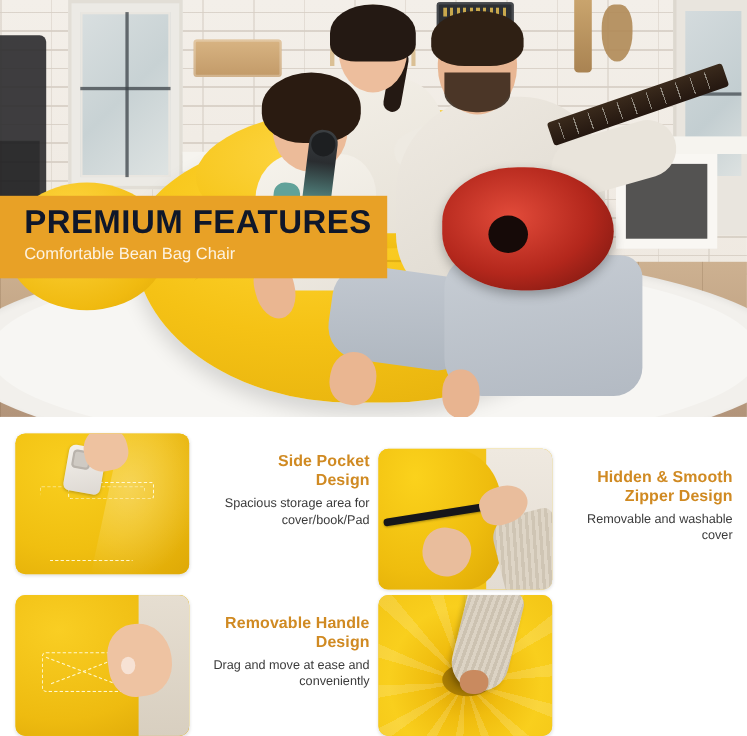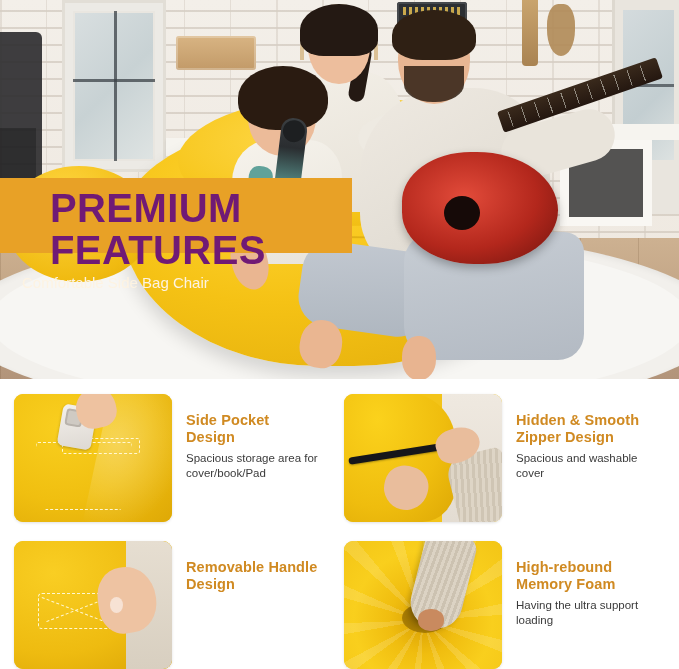--- a/index.html
+++ b/index.html
@@ -281,41 +281,41 @@
     background:#1d1f21; border-radius:50%;
   }
 
   
   .banner{
     position:absolute; left:0; top:178px; width:352px; height:75px;
     background:#e8a126;
     padding:9px 0 0 22px;
   }
   .banner .t1{
-    font-size:40px; font-weight:bold; color:#701a75;
-    letter-spacing:.4px; line-height:1.05;margin-left:28px;
+    font-size:30px; font-weight:bold; color:#0f172a;
+    letter-spacing:.4px; line-height:1.05;
   }
   .banner .t2{
     font-size:15px; color:#fdf3e2; margin-top:4px; line-height:1.1;
   }
 
   
   .logo{
     position:absolute; left:512px; top:8px; width:162px; height:62px;
   }
   .logo svg{ display:block; }
 
   
   .features{
     position:absolute; left:0; top:385px; width:679px; height:284px;
     background:#ffffff;
   }
-  .fcard{ position:absolute; width:330px; height:140px; }
+  .fcard{ position:absolute; width:330px; height:140px;text-align:right; }
   .fcard.c1{ left:8px;   top:5px; }
-  .fcard.c2{ left:338px; top:5px; }
+  .fcard.c2{ left:338px; top:19px; }
   .fcard.c3{ left:8px;   top:152px; }
   .fcard.c4{ left:338px; top:152px; }
 
   .thumb{
     position:absolute; left:6px; top:4px; width:158px; height:128px;
     border-radius:9px; overflow:hidden;
     background:#f3c419;
     box-shadow:0 1px 3px rgba(0,0,0,.12);
   }
   .ftext{
@@ -530,21 +530,21 @@
   <div class="foot2"></div>
   <div class="foot3"></div>
 
   <div class="neck">
       <i></i>
     </div>
   <div class="guitar"></div>
 
   <div class="banner">
     <div class="t1">PREMIUM FEATURES</div>
-    <div class="t2">Comfortable Side Bag Chair</div>
+    <div class="t2">Comfortable Bean Bag Chair</div>
   </div>
 
 </div>
 
 <div class="features">
 
   <div class="fcard c1">
     <div class="thumb">
       <div class="t-fab"></div>
       <div class="t-fold"></div>
@@ -571,49 +571,43 @@
       <div class="sleeve"></div>
       <div class="zip"></div>
       <div class="hand2a"></div>
       <div class="hand2b"></div>
     </div>
     <div class="ftext">
       <div class="ftitle">
         <span>Hidden &amp; Smooth</span><br>
         <span>Zipper Design</span>
       </div>
-      <div class="fdesc">Spacious and washable cover</div>
+      <div class="fdesc">Removable and washable cover</div>
     </div>
   </div>
 
   <div class="fcard c3">
     <div class="thumb">
       <div class="h-fab"></div>
       <div class="h-bg"></div>
       <div class="handle"></div>
       <div class="hand3"></div>
       <div class="nail3"></div>
     </div>
     <div class="ftext">
       <div class="ftitle">
         <span>Removable Handle</span><br>
         <span>Design</span>
       </div>
+      <div class="fdesc">Drag and move at ease and conveniently</div>
     </div>
   </div>
 
   <div class="fcard c4">
     <div class="thumb">
       <div class="f-fab"></div>
       <div class="creases"></div>
       <div class="dent"></div>
       <div class="arm4"></div>
       <div class="fist4"></div>
     </div>
-    <div class="ftext">
-      <div class="ftitle">
-        <span>High-rebound</span><br>
-        <span>Memory Foam</span>
-      </div>
-      <div class="fdesc">Having the ultra support loading</div>
-    </div>
   </div>
 </div>
 
 </body></html>

